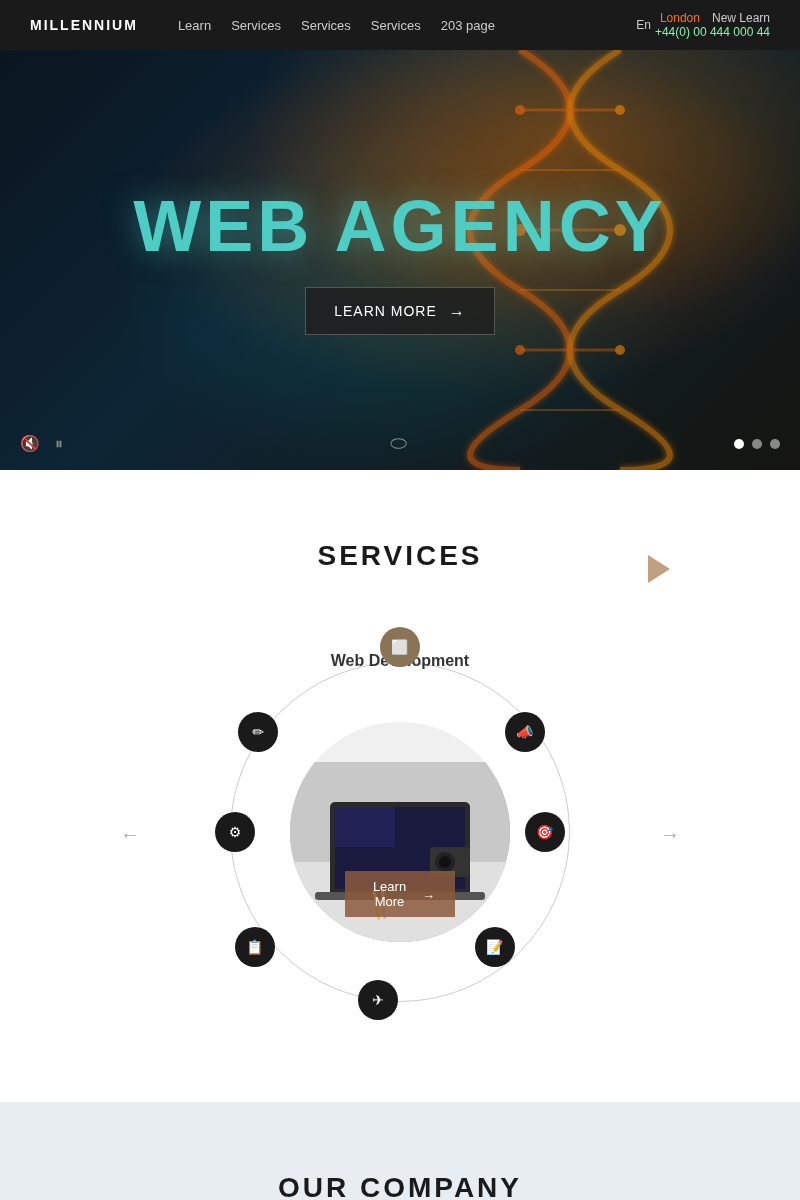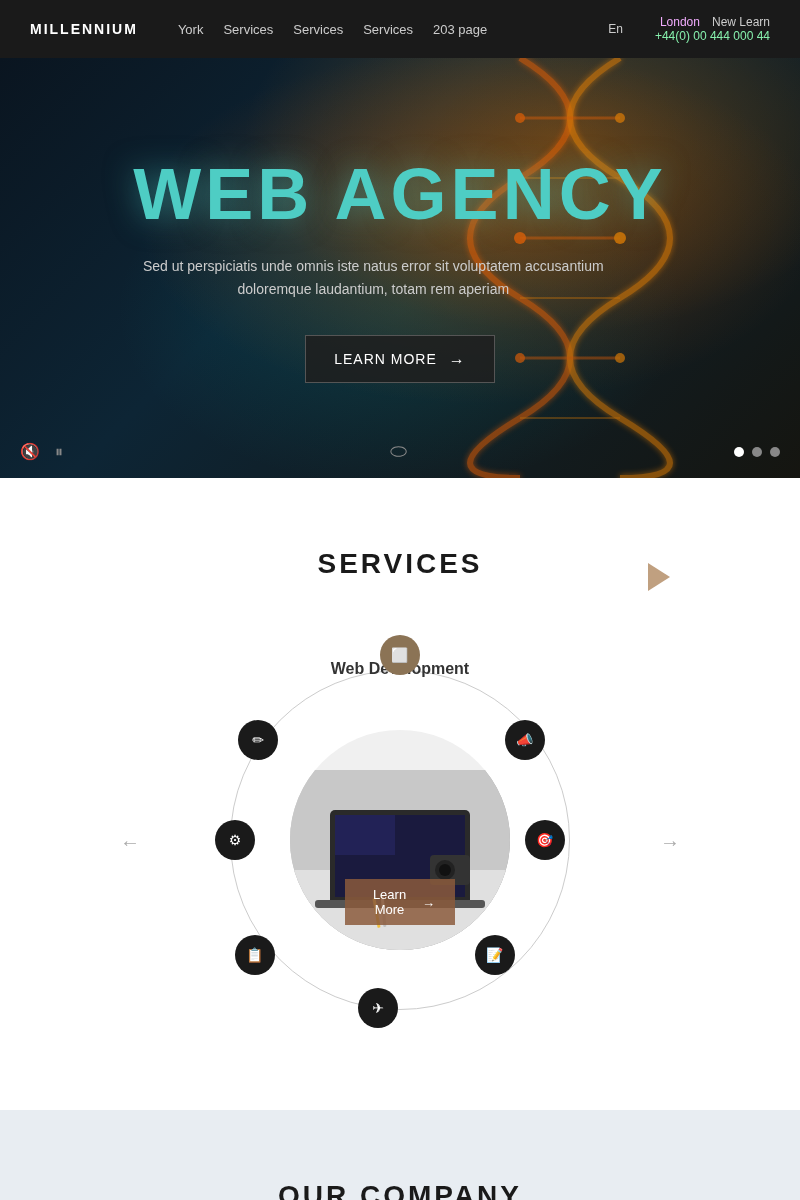--- a/index.html
+++ b/index.html
@@ -4,21 +4,21 @@
   <style>
     * { margin: 0; padding: 0; box-sizing: border-box; }
     body { font-family: 'Arial', sans-serif; width: 800px; background: #fff; overflow-x: hidden; }
 
     
     .navbar {
       background: #1a1a1a;
       display: flex;
       align-items: center;
       padding: 8px 30px;
-      height: 58px;
+      height: 50px;
       position: relative;
       z-index: 10;
     }
     .navbar-logo {
       font-weight: 900;
       font-size: 14px;
       color: #fff;
       letter-spacing: 2px;
       margin-right: 40px;
       text-transform: uppercase;
@@ -37,24 +37,24 @@
     .navbar-right {
       display: flex;
       flex-direction: column;
       align-items: flex-end;
       font-size: 12px;
     }
     .navbar-cities {
       display: flex;
       gap: 12px;
     }
-    .city-london { color: #f0abfc; font-size: 12px; }
+    .city-london { color: #f97316; font-size: 12px; }
     .city-newyork { color: #ccc; font-size: 12px; }
     .navbar-phone { color: #86efac; font-size: 12px; }
-    .lang-selector { color: #ccc; font-size: 12px; margin-right: 32px; cursor: pointer; }
+    .lang-selector { color: #ccc; font-size: 12px; margin-right: 4px; cursor: pointer; }
 
     
     .hero {
       position: relative;
       width: 800px;
       height: 420px;
       background: linear-gradient(135deg, #0a1a2e 0%, #0d2a3a 30%, #1a3a4a 50%, #2a2010 70%, #1a1a1a 100%);
       overflow: hidden;
       display: flex;
       flex-direction: column;
@@ -264,21 +264,21 @@
       background: #e8edf2;
       text-align: center;
     }
   </style>
 </head>
 <body>
 
 <nav class="navbar">
   <div class="navbar-logo">MILLENNIUM</div>
   <div class="navbar-links">
-    <a class="navbar-link">York</a>
+    <a class="navbar-link">Learn</a>
     <a class="navbar-link">Services</a>
     <a class="navbar-link">Services</a>
     <a class="navbar-link">Services</a>
     <a class="navbar-link">203 page</a>
   </div>
   <span class="lang-selector">En</span>
   <div class="navbar-right">
     <div class="navbar-cities">
       <span class="city-london">London</span>
       <span class="city-newyork">New Learn</span>
@@ -314,21 +314,20 @@
     <circle cx="100" cy="60" r="5" fill="#FF6600" opacity="0.8"></circle>
     <circle cx="200" cy="60" r="5" fill="#FF8C00" opacity="0.8"></circle>
     <circle cx="100" cy="180" r="6" fill="#FF6600" opacity="0.9"></circle>
     <circle cx="200" cy="180" r="6" fill="#FF8C00" opacity="0.9"></circle>
     <circle cx="100" cy="300" r="5" fill="#FF6600" opacity="0.8"></circle>
     <circle cx="200" cy="300" r="5" fill="#FF8C00" opacity="0.8"></circle>
   </svg>
 
   <div class="hero-content">
     <h1 class="hero-title">WEB AGENCY</h1>
-    <p class="hero-subtitle">Sed ut perspiciatis unde omnis iste natus error sit voluptatem accusantium doloremque laudantium, totam rem aperiam</p>
     <button class="hero-btn">
       <span>Learn More</span>
       <span class="hero-btn-arrow">→</span>
     </button>
   </div>
 
   <div class="hero-controls">
     <div class="hero-left-controls">
       <button class="hero-control-btn">🔇</button>
       <button class="hero-control-btn">⏸</button>

